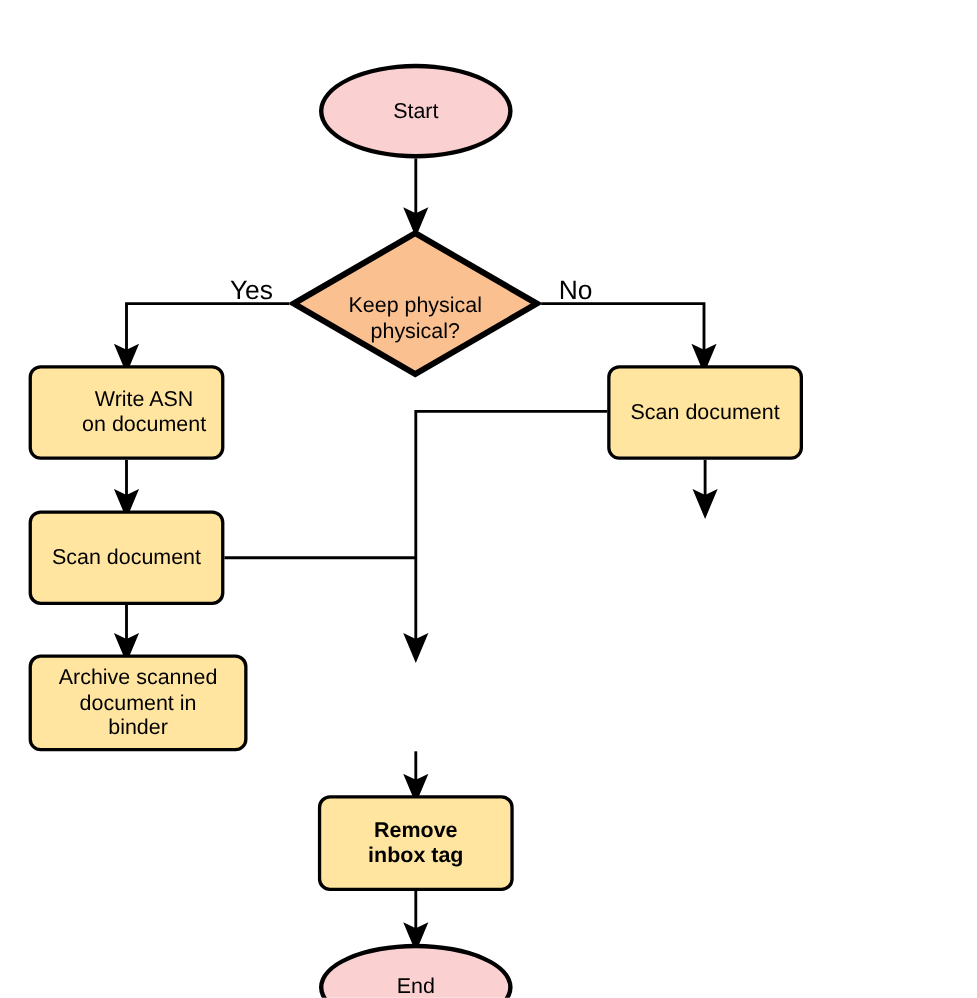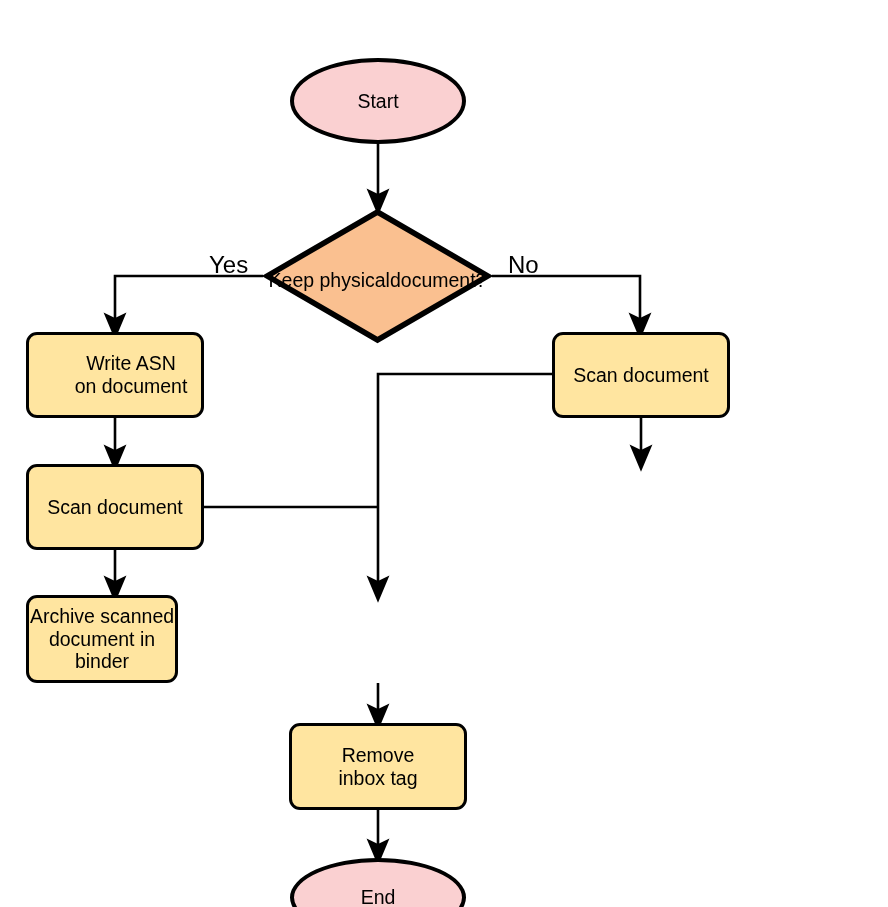--- a/index.html
+++ b/index.html
@@ -11,23 +11,23 @@
   .node{position:absolute;box-sizing:border-box;display:flex;
         align-items:center;justify-content:center;text-align:center;
         color:#000;line-height:1.17;}
 
   .proc{background:#ffe5a0;border:3.5px solid #000;border-radius:11px;
         font-size:19.5px;}
   .term{background:#fad0d1;border:4px solid #000;border-radius:50%;
         font-size:19.5px;}
   .diamond-wrap{position:absolute;}
   .diamond-wrap svg{position:absolute;left:0;top:0;}
-  .diamond-label{position:absolute;left:0;top:4px;width:100%;height:100%;
+  .diamond-label{position:absolute;left:0;top:14px;width:100%;height:100%;
         display:flex;align-items:center;justify-content:center;
-        flex-direction:row;font-size:19.5px;line-height:1.17;
+        flex-direction:column;font-size:19.5px;line-height:1.17;
         text-align:center;color:#000;}
   .edge-label{position:absolute;font-size:24px;color:#000;
         white-space:nowrap;}
   .note{position:absolute;font-size:19.5px;font-style:italic;
         color:#000;line-height:1.3;white-space:pre-line;}
   .ln2{white-space:pre-line;}
 </style>
 </head>
 <body>
 
@@ -56,49 +56,49 @@
   <div class="node term" style="left:290px;top:18px;width:176px;height:86px;">
     <span>Start</span>
   </div>
 
   <div class="diamond-wrap" style="left:263px;top:168px;width:229px;height:136px;">
     <svg width="229" height="136" viewBox="0 0 229 136" xmlns="http://www.w3.org/2000/svg">
       <polygon points="114.5,4 225,68 114.5,132 4,68" fill="#fac090" stroke="#000" stroke-width="5.5" stroke-linejoin="miter"></polygon>
     </svg>
     <div class="diamond-label">
       <span>Keep physical</span>
-      <span>document?</span>
+      <span>physical?</span>
     </div>
   </div>
 
   <div class="edge-label" style="left:209px;top:211px;">Yes</div>
   <div class="edge-label" style="left:508px;top:211px;">No</div>
 
   <div class="node proc ln2" style="left:26px;top:292px;width:178px;height:86px;padding-left:32px;">
     <span class="ln2">Write ASN
 on document</span>
   </div>
 
   <div class="node proc" style="left:26px;top:424px;width:178px;height:86px;">
     <span>Scan document</span>
   </div>
 
-  <div class="node proc ln2" style="left:26px;top:555px;width:152px;height:88px;">
+  <div class="node proc ln2" style="left:26px;top:555px;width:199px;height:88px;">
     <span class="ln2">Archive scanned
 document in
 binder</span>
   </div>
 
   <div class="node proc" style="left:552px;top:292px;width:178px;height:86px;">
     <span>Scan document</span>
   </div>
 
 
 
-  <div class="node proc ln2" style="left:289px;top:683px;width:178px;height:87px;">
+  <div class="node proc ln2" style="left:289px;top:683px;width:178px;height:87px;font-weight:bold;">
     <span class="ln2">Remove
 inbox tag</span>
   </div>
 
   <div class="node term" style="left:290px;top:818px;width:176px;height:79px;text-align:right;">
     <span>End</span>
   </div>
 
 
 </div>

